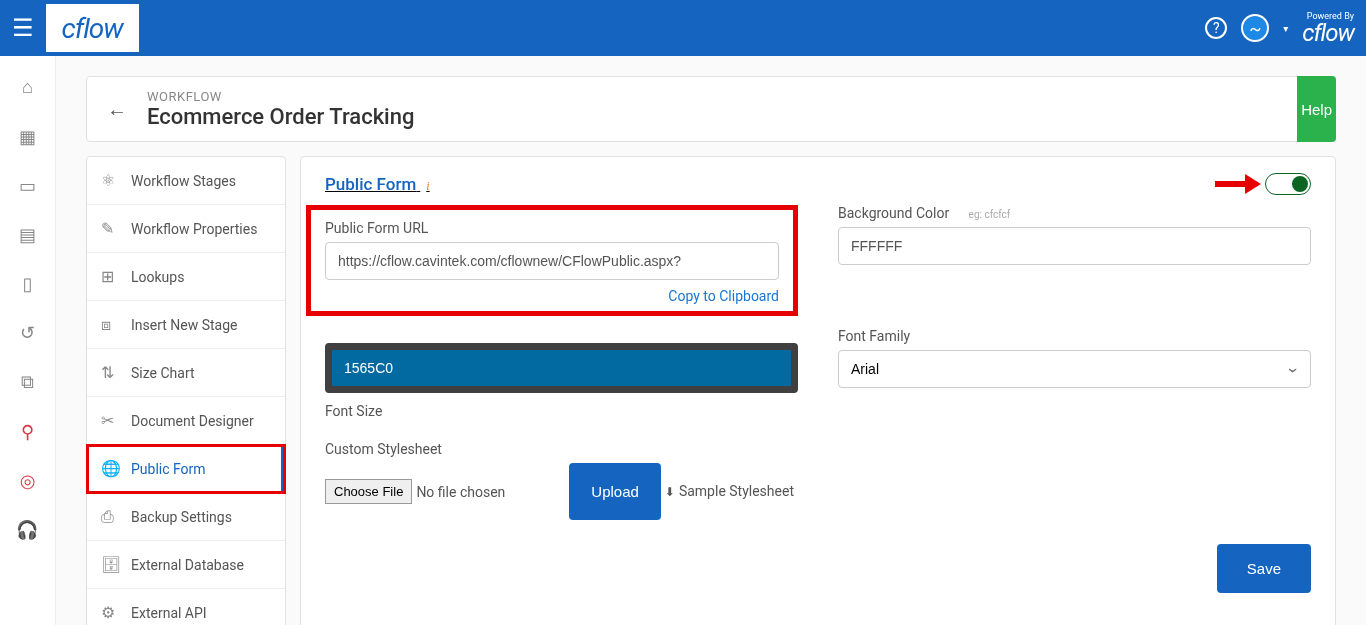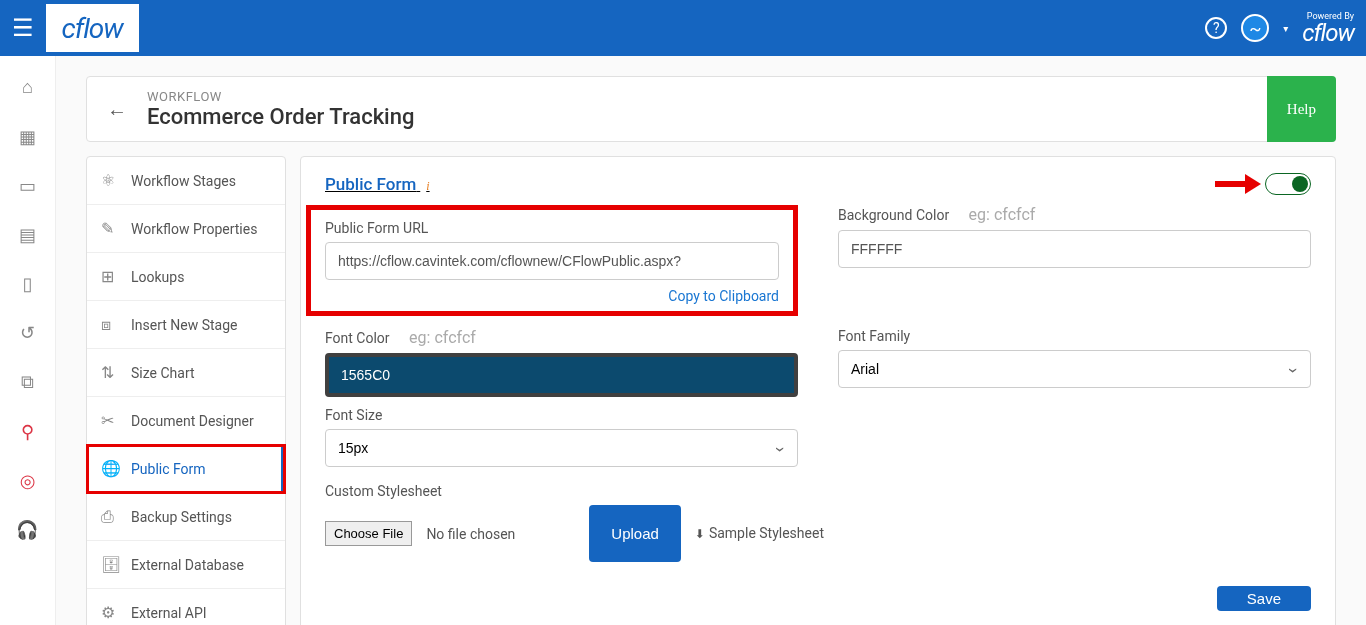--- a/index.html
+++ b/index.html
@@ -140,25 +140,24 @@
   font-weight: 500;
 }
 .help-btn {
   position: absolute;
   right: -1px;
   top: -1px;
   bottom: -1px;
   background: #2bb24c;
   color: white;
   border: none;
-  padding: 0 20px;
+  padding: 0 4px;
   font-size: 15px;
   cursor: pointer;
   border-radius: 0 4px 4px 0;
-  font-family: Liberation Serif, serif;
 }
 .content-row {
   display: flex;
   gap: 14px;
 }
 .settings-menu {
   width: 200px;
   background: white;
   border: 1px solid #e0e0e0;
   border-radius: 4px;
@@ -280,36 +279,37 @@
   margin-left: -19px;
   margin-bottom: 2px;
 }
 .field-label {
   font-size: 14px;
   color: #555;
   margin-bottom: 6px;
   display: block;
 }
 .field-hint {
-  font-size: 16px;
+  font-size: 10px;
   color: #aaa;
   margin-left: 16px;
 }
 .text-input {
   width: 100%;
   border: 1px solid #ccc;
   border-radius: 4px;
   padding: 10px 12px;
   font-size: 14px;
   color: #555;
 }
 .text-input.blue-bg {
-  background: #0c4a6e;
-  color: white;
-  border: 4px solid #404040;
+  background: #0369a1;
+  color: white;
+  border: 7px solid #404040;
+  margin-top: 15px;
 }
 .copy-link {
   text-align: right;
   margin-top: 6px;
 }
 .copy-link a {
   color: #1976D2;
   font-size: 14px;
   text-decoration: none;
   cursor: pointer;
@@ -340,21 +340,21 @@
   appearance: none;
   cursor: pointer;
 }
 .custom-styles-row {
   grid-column: 1 / -1;
   margin-top: 6px;
 }
 .file-row {
   display: flex;
   align-items: center;
-  gap: 14px;
+  gap: 4px;
   margin-top: 6px;
 }
 .choose-file-btn {
   border: 1px solid #999;
   background: #efefef;
   padding: 4px 8px;
   font-size: 13px;
   cursor: pointer;
 }
 .file-status {
@@ -384,21 +384,21 @@
 .sample-link .dl { font-size: 12px; margin-top: 2px; }
 .save-row {
   text-align: right;
   margin-top: 24px;
 }
 .save-btn {
   background: #1565C0;
   color: white;
   border: none;
   border-radius: 4px;
-  padding: 4px 30px;
+  padding: 16px 30px;
   font-size: 15px;
   cursor: pointer;
 }
 </style>
 </head>
 <body>
 
 <div class="topbar">
   <div class="hamburger">☰</div>
   <div class="logo">
@@ -508,42 +508,33 @@
           </div>
 
           <div>
             <label class="field-label">
               <span>Background Color</span>
               <span class="field-hint">eg: cfcfcf</span>
             </label>
             <input class="text-input" value="FFFFFF" style="">
           </div>
           <div>
-            <label class="field-label">
-              <span>Font Color</span>
-              <span class="field-hint">eg: cfcfcf</span>
-            </label>
             <input class="text-input blue-bg" value="1565C0" style="">
           </div>
 
           <div>
             <label class="field-label">Font Family</label>
             <div class="select-wrap">
               <select class="select-input">
                 <option>Arial</option>
               </select>
             </div>
           </div>
           <div>
             <label class="field-label">Font Size</label>
-            <div class="select-wrap">
-              <select class="select-input">
-                <option>15px</option>
-              </select>
-            </div>
           </div>
 
           <div class="custom-styles-row">
             <label class="field-label">Custom Stylesheet</label>
             <div class="file-row">
               <button class="choose-file-btn">Choose File</button>
               <span class="file-status">No file chosen</span>
               <button class="upload-btn">Upload</button>
               <a class="sample-link">
                 <span class="dl">⬇</span>

